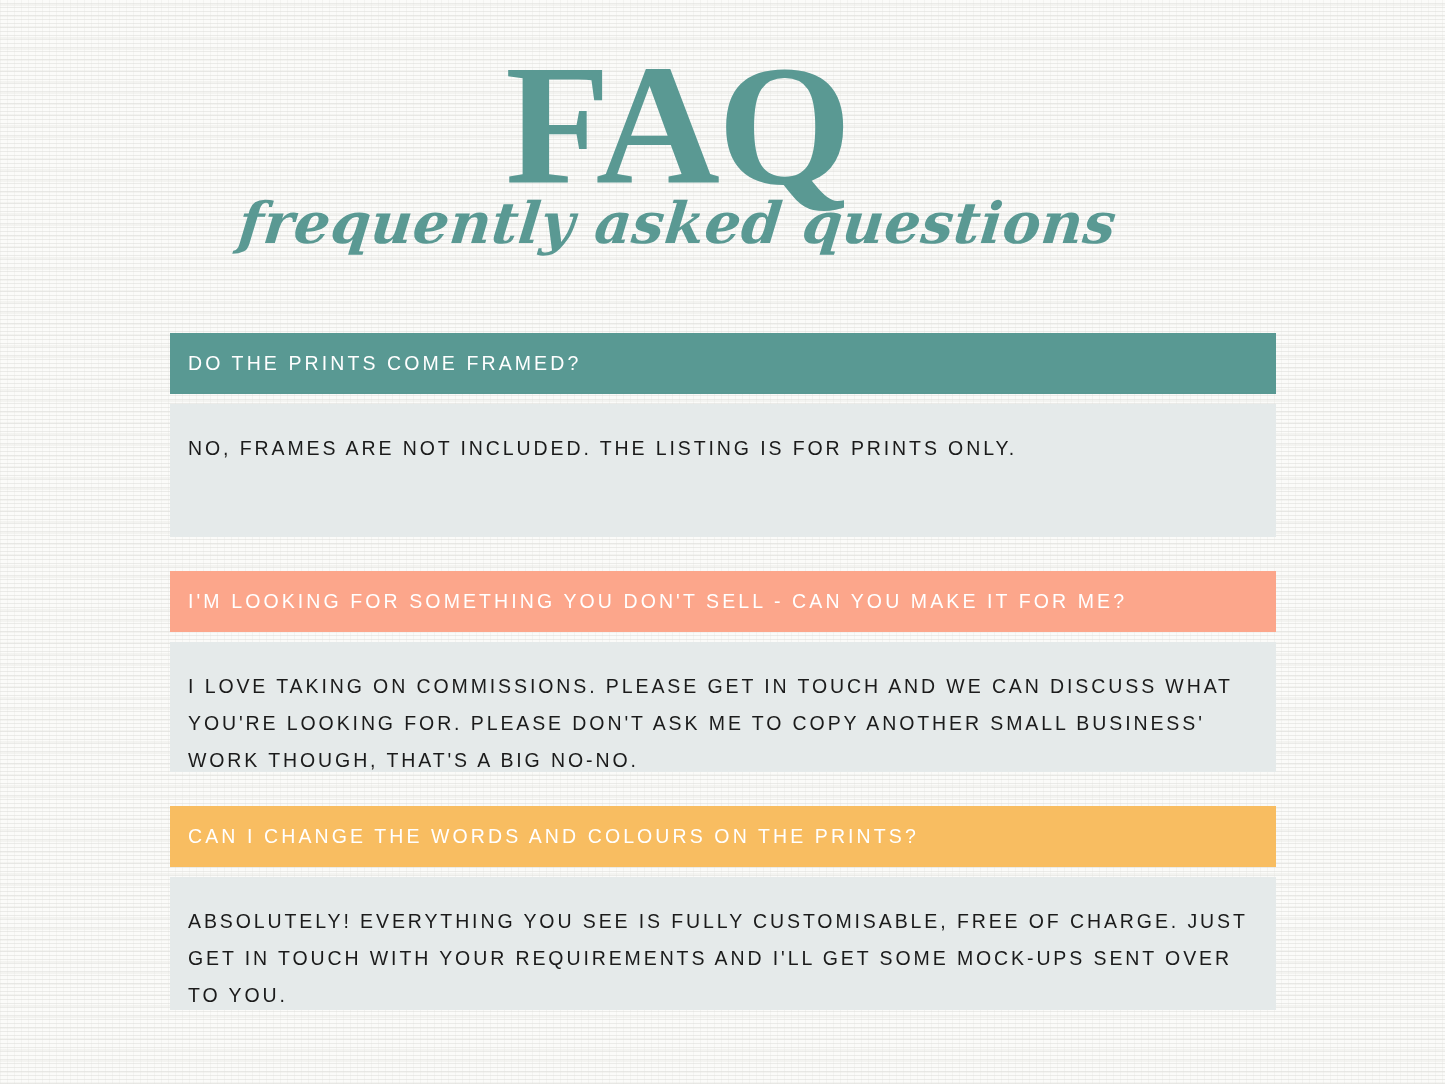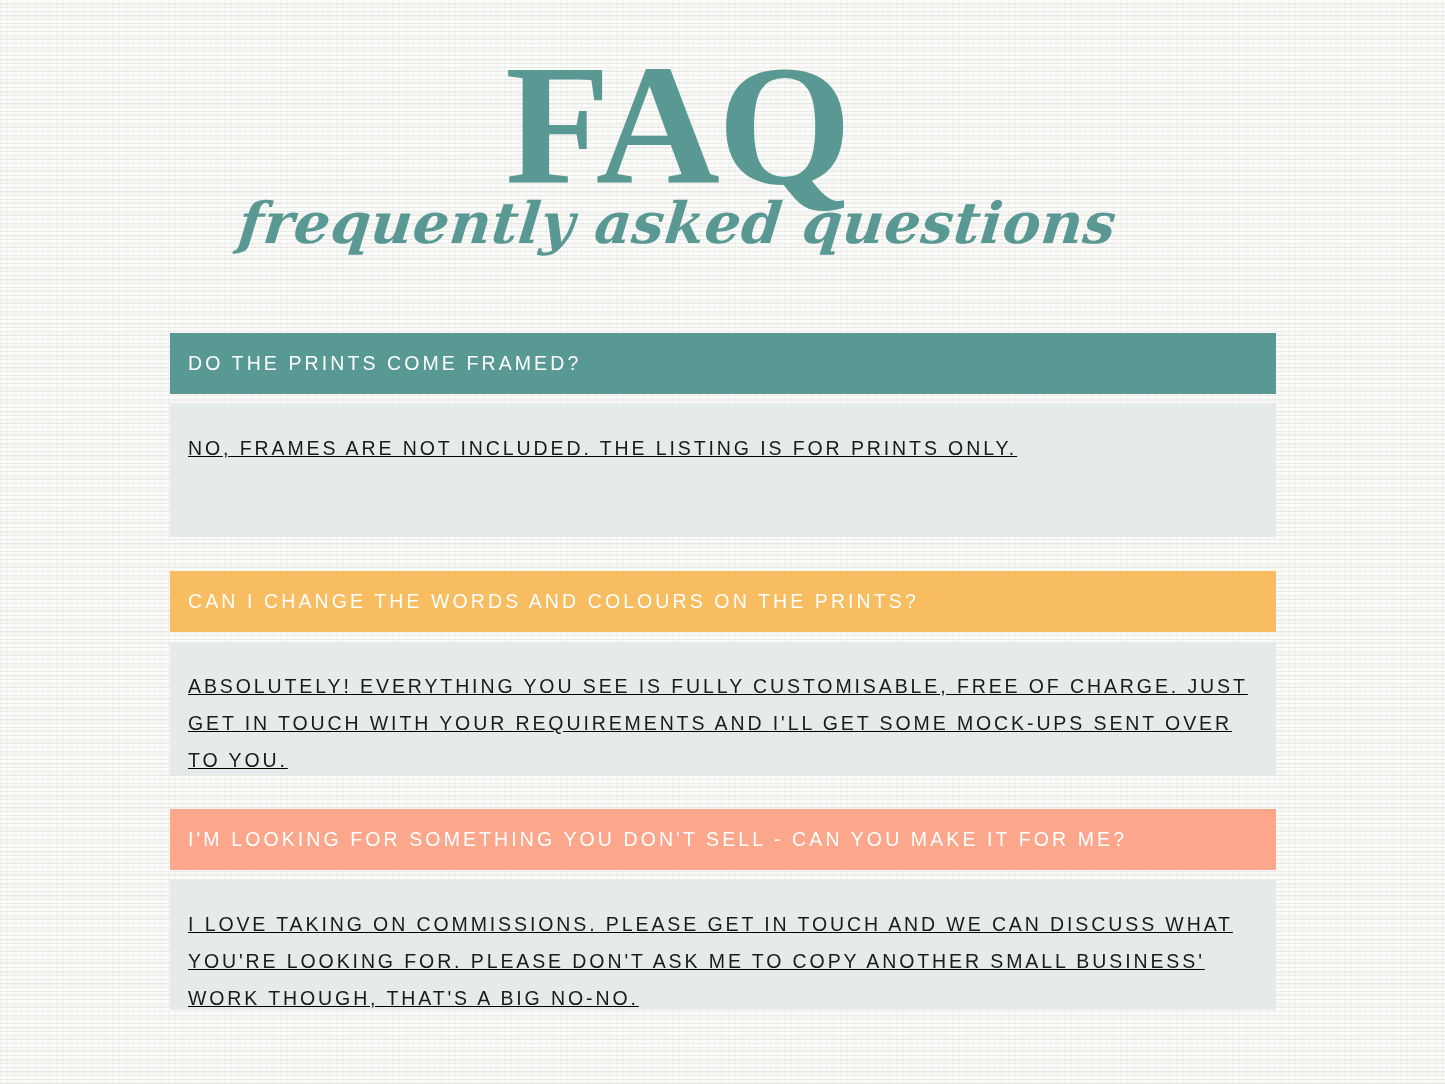--- a/index.html
+++ b/index.html
@@ -108,21 +108,20 @@
     font-weight:400;
     letter-spacing:3.1px;
     text-transform:uppercase;
     white-space:nowrap;
     font-family:"Liberation Sans", sans-serif;
   }
 
   .answer-box{
     background:#e5eaea;
     padding:26px 18px 4px 18px;
-    text-decoration:underline;
   }
 
   .answer-text{
     color:#1b1b1b;
     font-size:19.5px;
     font-weight:400;
     letter-spacing:2.9px;
     line-height:37px;
     text-transform:uppercase;
     font-family:"Liberation Sans", sans-serif;
@@ -154,32 +153,32 @@
 
     <div class="faq-item item-1">
       <div class="question-bar bar-teal">
         <span class="question-text">DO THE PRINTS COME FRAMED?</span>
       </div>
       <div class="answer-box">
         <div class="answer-text">NO, FRAMES ARE NOT INCLUDED. THE LISTING IS FOR PRINTS ONLY.</div>
       </div>
     </div>
 
+    <div class="faq-item item-3">
+      <div class="question-bar bar-salmon">
+        <span class="question-text">I'M LOOKING FOR SOMETHING YOU DON'T SELL - CAN YOU MAKE IT FOR ME?</span>
+      </div>
+      <div class="answer-box">
+        <div class="answer-text">I LOVE TAKING ON COMMISSIONS. PLEASE GET IN TOUCH AND WE CAN DISCUSS WHAT YOU'RE LOOKING FOR. PLEASE DON'T ASK ME TO COPY ANOTHER SMALL BUSINESS' WORK THOUGH, THAT'S A BIG NO-NO.</div>
+      </div>
+    </div>
+
     <div class="faq-item item-2">
       <div class="question-bar bar-orange">
         <span class="question-text">CAN I CHANGE THE WORDS AND COLOURS ON THE PRINTS?</span>
       </div>
       <div class="answer-box">
         <div class="answer-text">ABSOLUTELY! EVERYTHING YOU SEE IS FULLY CUSTOMISABLE, FREE OF CHARGE. JUST GET IN TOUCH WITH YOUR REQUIREMENTS AND I'LL GET SOME MOCK-UPS SENT OVER TO YOU.</div>
       </div>
     </div>
 
-    <div class="faq-item item-3">
-      <div class="question-bar bar-salmon">
-        <span class="question-text">I'M LOOKING FOR SOMETHING YOU DON'T SELL - CAN YOU MAKE IT FOR ME?</span>
-      </div>
-      <div class="answer-box">
-        <div class="answer-text">I LOVE TAKING ON COMMISSIONS. PLEASE GET IN TOUCH AND WE CAN DISCUSS WHAT YOU'RE LOOKING FOR. PLEASE DON'T ASK ME TO COPY ANOTHER SMALL BUSINESS' WORK THOUGH, THAT'S A BIG NO-NO.</div>
-      </div>
-    </div>
-
   </div>
 </div>
 
 </body></html>

